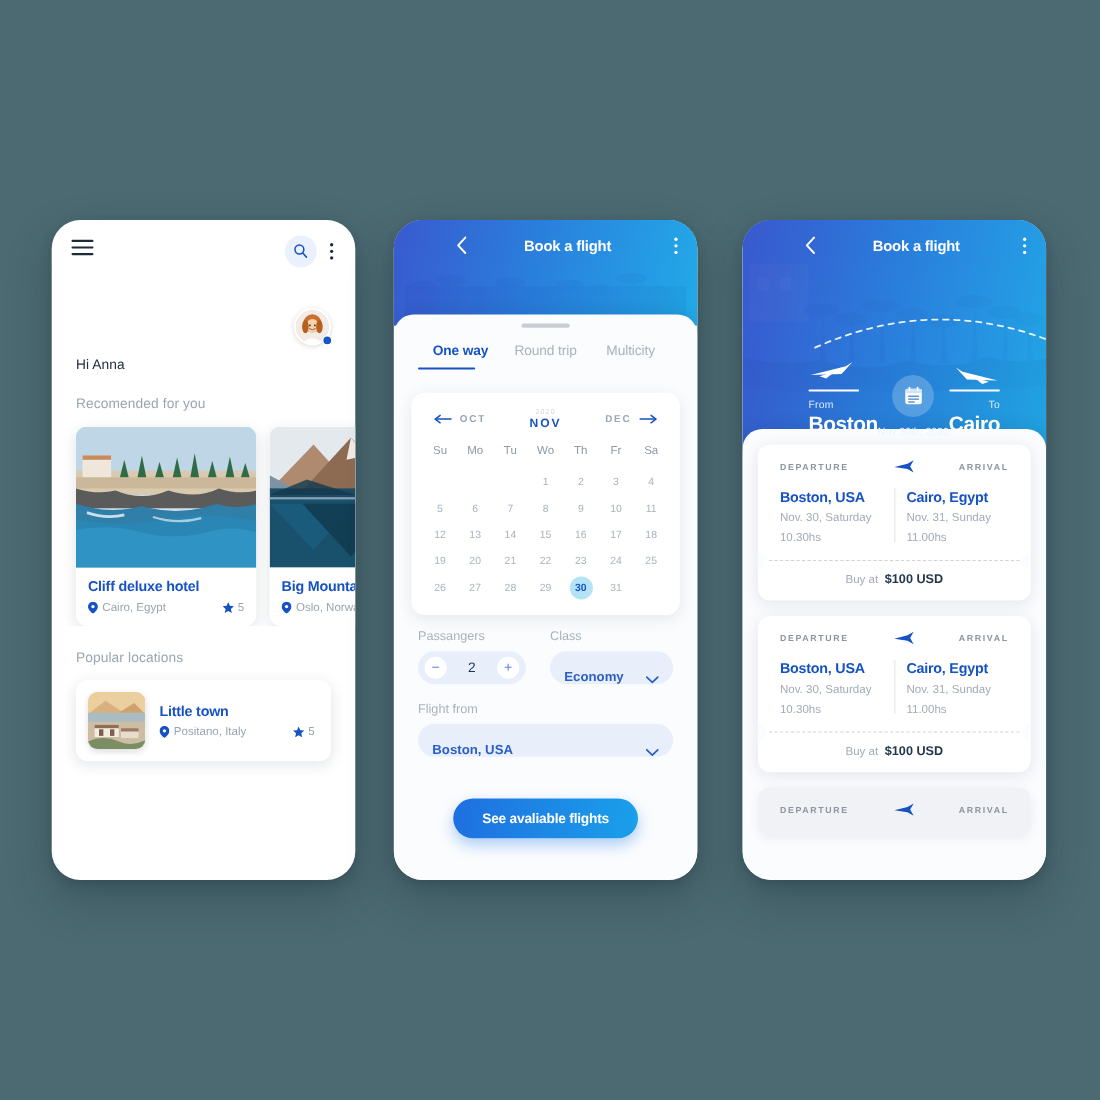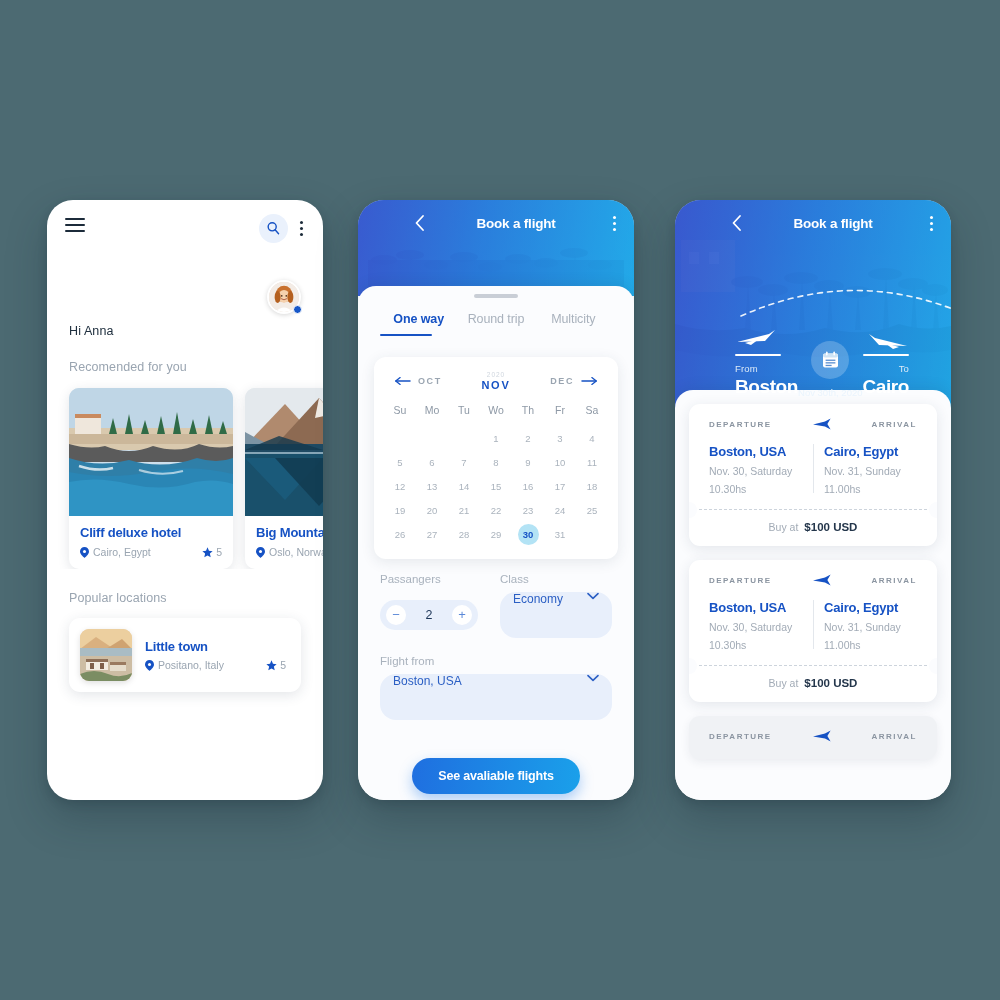--- a/index.html
+++ b/index.html
@@ -249,24 +249,24 @@
     padding: 0 6px;
   }
   .step-btn {
     width: 20px; height: 20px; border-radius: 50%;
     background: #fff; color: #5b89d8; font-size: 13px; line-height: 18px;
     text-align: center; cursor: pointer; border: none;
     font-family: "Liberation Sans", sans-serif;
   }
   .step-val { font-size: 12.5px; color: #1c3557; font-weight: 400; }
   .select {
-    flex: 1 1 auto; height: 46px; border-radius: 16px;
+    flex: 1 1 auto; height: 30px; border-radius: 16px;
     background: #e8effb;
-    display: flex; align-items: flex-start; justify-content: space-between;
-    padding: 0 13px; cursor: pointer;
+    display: flex; align-items: flex-end; justify-content: space-between;
+    padding: 0 13px; cursor: pointer; font-weight: bold;
   }
   .select span { font-size: 12px; color: #2b5fc4; }
   .sel-wide { margin-top: 7px; width: 100%; }
   .lab-gap { margin-top: 17px; }
 
   .cta-wrap { display: flex; justify-content: center; margin-top: 38px; }
   .cta {
     border: none; cursor: pointer;
     background: linear-gradient(95deg, #1f6fe0 0%, #1aa0ea 100%);
     color: #fff; font-size: 12.5px; font-weight: 700;

